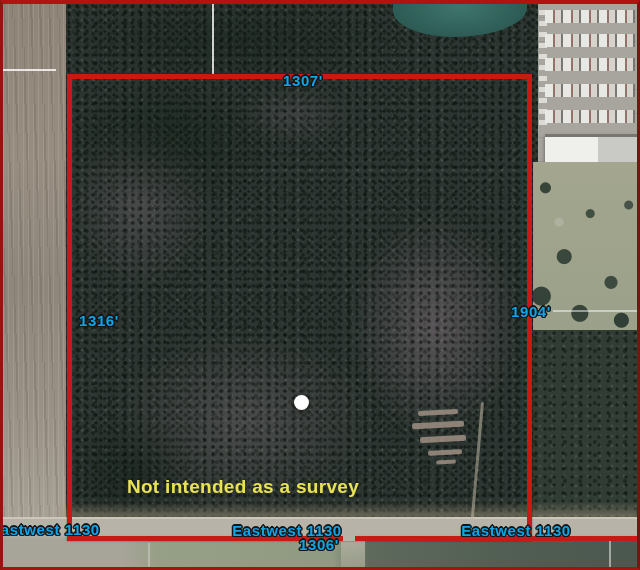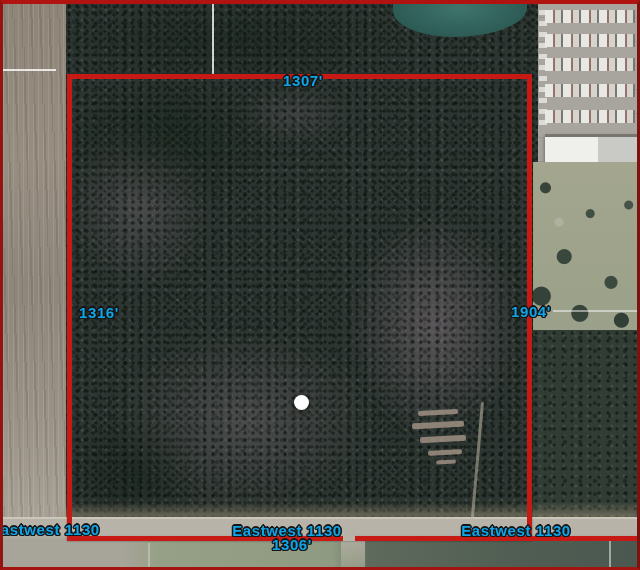--- a/index.html
+++ b/index.html
@@ -156,23 +156,24 @@
   <div class="abs wline" style="left:609px;top:540px;width:2px;height:27px;opacity:.6;"></div>
   <div class="abs wline" style="left:148px;top:543px;width:2px;height:24px;opacity:.35;"></div>
 
   <div class="abs boundary" style="left:67px;top:74px;width:465px;height:467px;"></div>
   <div class="abs redline" style="left:532px;top:536px;width:105px;height:5px;"></div>
   <div class="abs" style="left:343px;top:535px;width:12px;height:6px;background:#b9b4a8;"></div>
 
   <div class="abs marker" style="left:294px;top:395px;"></div>
 
   <div class="abs meas" style="left:303px;top:80px;">1307'</div>
-  <div class="abs meas" style="left:75px;top:312px;padding-left:48px;">1316'</div>
+  <div class="abs meas" style="left:75px;top:320px;padding-left:48px;">1316'</div>
   <div class="abs meas" style="left:531px;top:311px;">1904'</div>
-  <div class="abs meas" style="left:292px;top:544px;text-align:right;">1306'</div>
+  <div class="abs meas" style="left:319px;top:544px;text-align:right;">1306'</div>
 
   <div class="abs roadlbl" style="left:45px;top:529px;">Eastwest 1130</div>
   <div class="abs roadlbl" style="left:287px;top:530px;">Eastwest 1130</div>
   <div class="abs roadlbl" style="left:516px;top:530px;">Eastwest 1130</div>
 
+  <div class="abs disclaimer" style="left:243px;top:487px;">Not intended as a survey</div>
 
   <div class="abs frame"></div>
 </div>
 
 </body></html>

